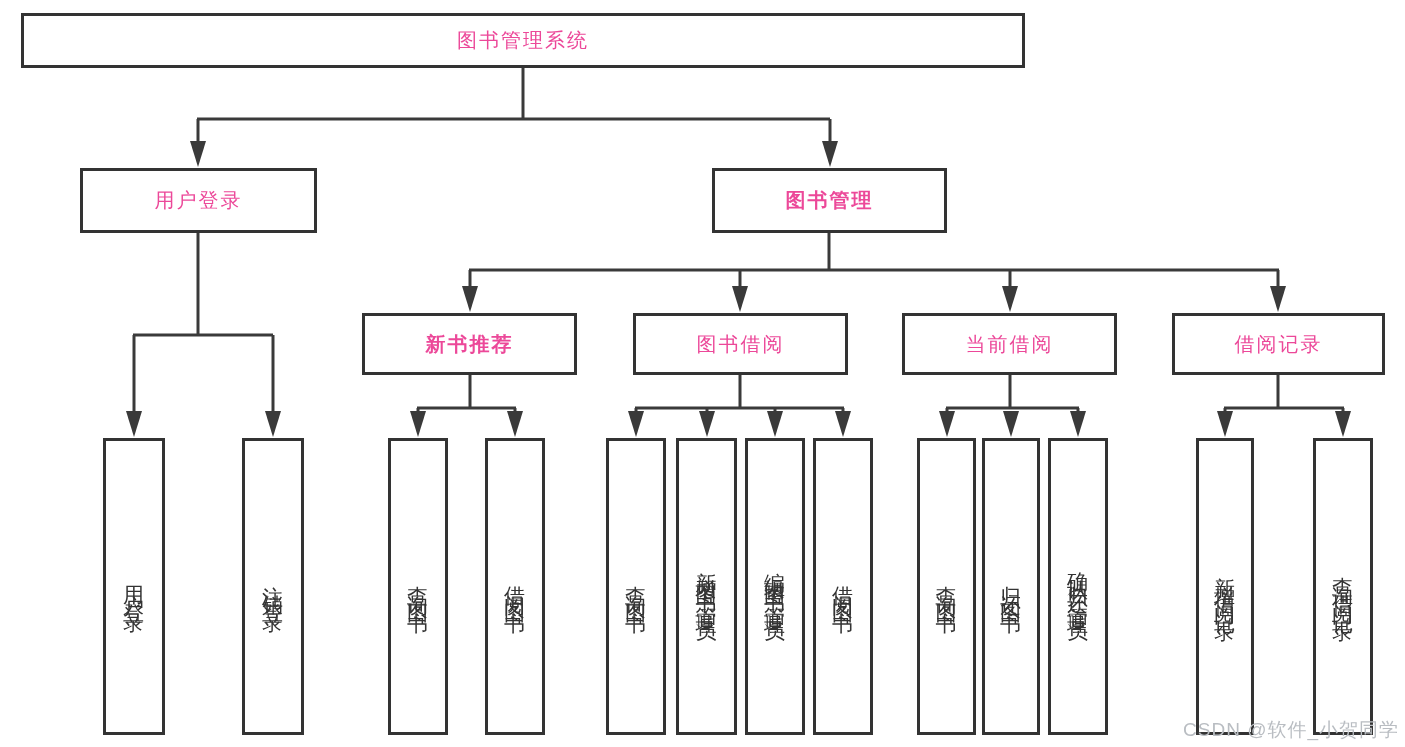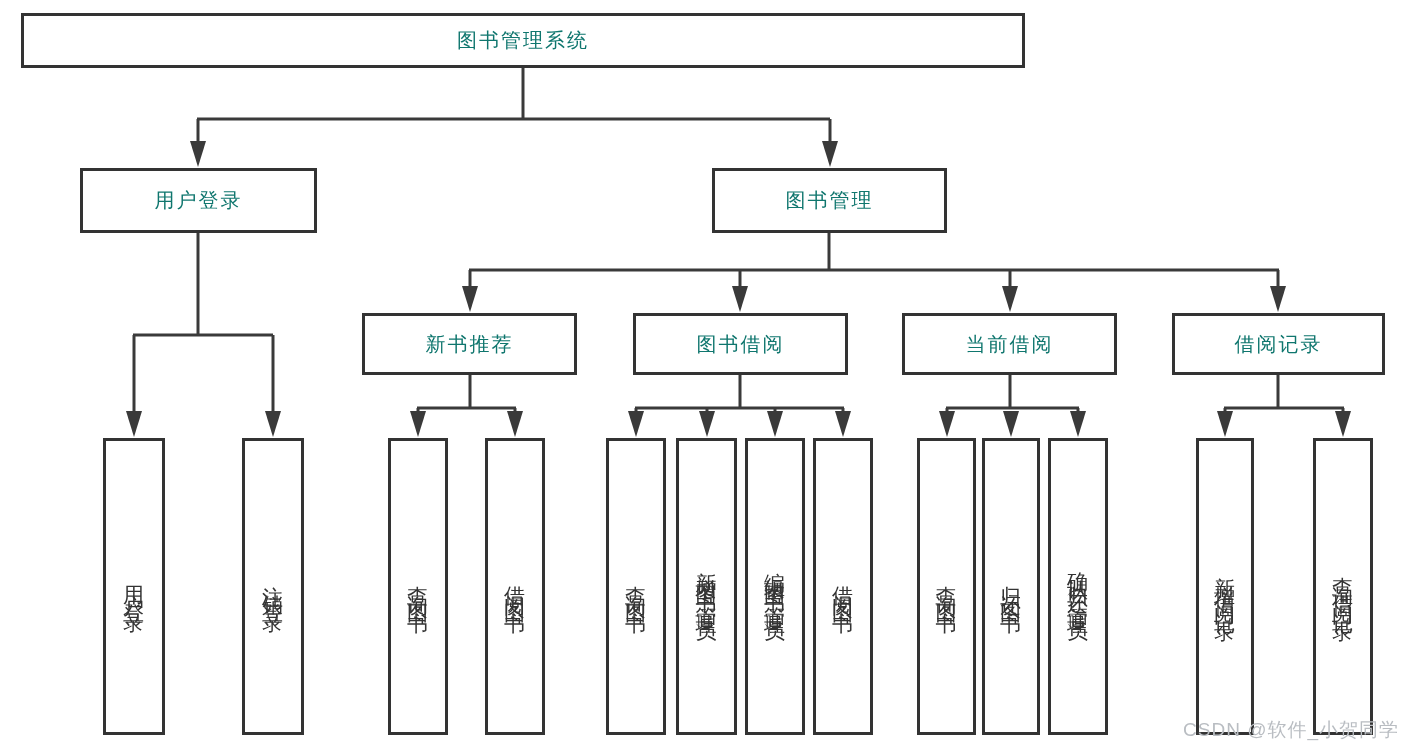--- a/index.html
+++ b/index.html
@@ -19,21 +19,21 @@
     position: absolute;
     left: 0;
     top: 0;
     z-index: 0;
   }
   .hbox {
     position: absolute;
     box-sizing: border-box;
     border: 3px solid #333333;
     background: #ffffff;
-    color: #0f766e;
+    color: #ec4899;
     display: flex;
     align-items: center;
     justify-content: center;
     font-size: 20px;
     letter-spacing: 2px;
     z-index: 1;
     white-space: nowrap;
   }
   .vbox {
     position: absolute;
@@ -119,23 +119,23 @@
       <polygon points="1003,411 1019,411 1011,437"></polygon>
       <polygon points="1070,411 1086,411 1078,437"></polygon>
       <polygon points="1217,411 1233,411 1225,437"></polygon>
       <polygon points="1335,411 1351,411 1343,437"></polygon>
     </g>
   </svg>
 
   <div class="hbox" style="left:21px; top:13px; width:1004px; height:55px;">图书管理系统</div>
 
   <div class="hbox" style="left:80px; top:168px; width:237px; height:65px;">用户登录</div>
-  <div class="hbox" style="left:712px; top:168px; width:235px; height:65px;">图书管理</div>
+  <div class="hbox" style="left:712px; top:168px; width:235px; height:65px;font-weight:bold;">图书管理</div>
 
-  <div class="hbox" style="left:362px; top:313px; width:215px; height:62px;">新书推荐</div>
+  <div class="hbox" style="left:362px; top:313px; width:215px; height:62px;font-weight:bold;">新书推荐</div>
   <div class="hbox" style="left:633px; top:313px; width:215px; height:62px;">图书借阅</div>
   <div class="hbox" style="left:902px; top:313px; width:215px; height:62px;">当前借阅</div>
   <div class="hbox" style="left:1172px; top:313px; width:213px; height:62px;">借阅记录</div>
 
   <div class="vbox" style="left:103px; top:438px; width:62px; height:297px;">用户登录</div>
   <div class="vbox" style="left:242px; top:438px; width:62px; height:297px;">注销登录</div>
 
   <div class="vbox" style="left:388px; top:438px; width:60px; height:297px;">查询图书</div>
   <div class="vbox" style="left:485px; top:438px; width:60px; height:297px;">借阅图书</div>
 

